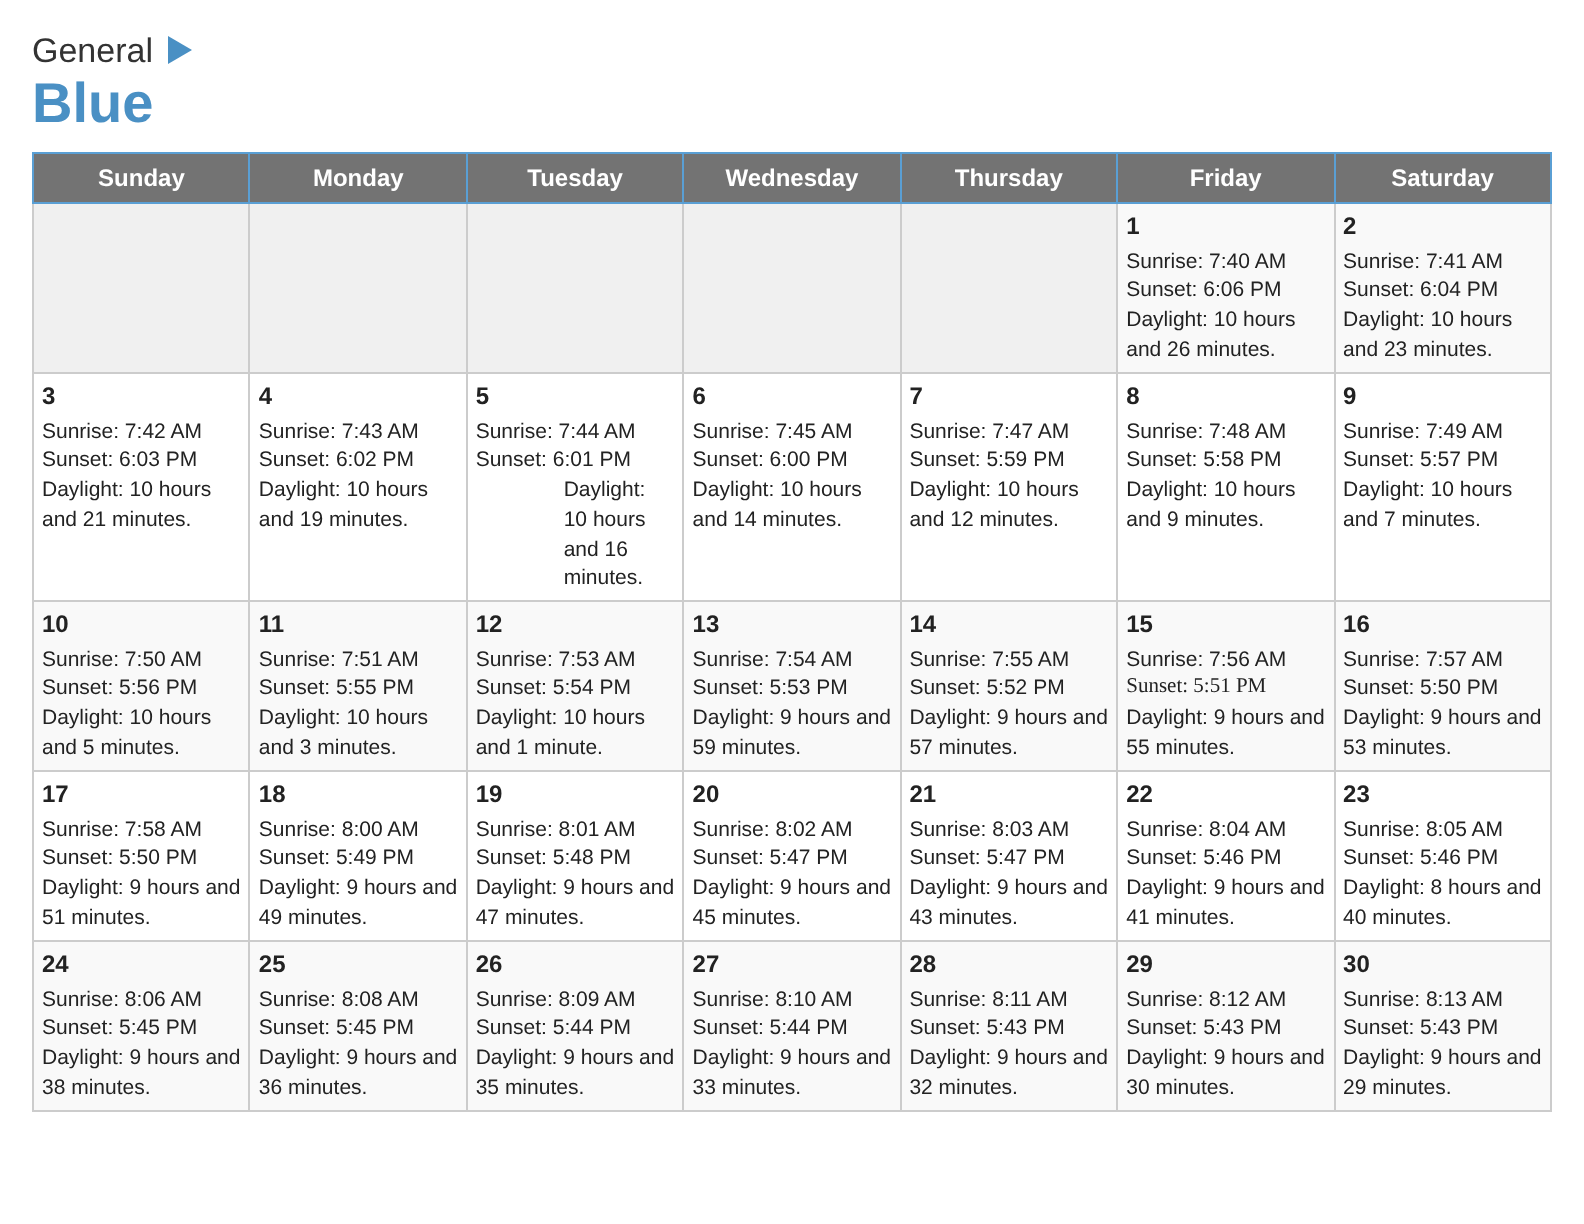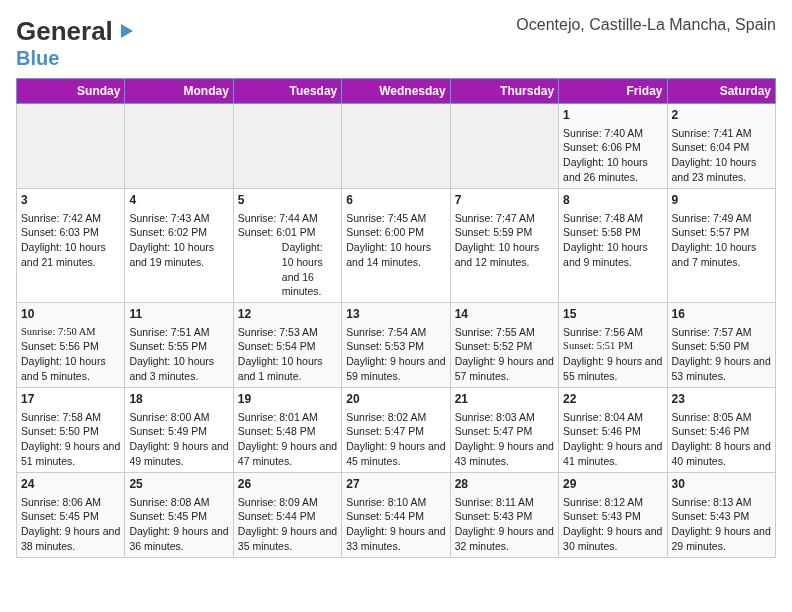--- a/index.html
+++ b/index.html
@@ -27,24 +27,24 @@
     .location-title {
       font-size: 16px;
       color: #444;
     }
     table {
       width: 100%;
       border-collapse: collapse;
       font-size: 11px;
     }
     thead tr th {
-      background-color: #a21caf;
+      background-color: #737373;
       color: #fff;
       padding: 5px 4px;
-      text-align: right;
+      text-align: center;
       font-size: 12px;
       font-weight: bold;
       border: 1px solid #5a9fd4;
     }
     tbody tr td {
       border: 1px solid #ccc;
       vertical-align: top;
       padding: 3px 4px;
       width: calc(100% / 7);
       min-height: 80px;
@@ -64,26 +64,26 @@
       font-weight: bold;
       font-size: 12px;
       display: block;
       margin-bottom: 2px;
     }
     .logo-container {
       display: flex;
       align-items: center;
     }
     .logo-general {
-      font-size: 26px;
-      font-weight: bold;
+      font-size: 17px;
+      font-weight: normal;
       color: #333;
     }
     .logo-sub {
-      font-size: 20px;
+      font-size: 28px;
       font-weight: bold;
       color: #4a90c4;
     }
   </style>
 </head>
 <body>
 
 <div class="header-area">
   <div class="logo-container">
     <div>
@@ -92,21 +92,20 @@
         <svg width="22" height="22" viewBox="0 0 22 22" style="margin-left:2px;margin-top:-2px;">
           <polygon points="6,4 18,11 6,18" fill="#4a90c4"></polygon>
         </svg>
       </div>
       <div>
         <span class="logo-sub">Blue</span>
       </div>
     </div>
   </div>
   <div class="title-area">
-    <div class="location-title">Ocentejo, Castille-La Mancha, Spain</div>
   </div>
 </div>
 
 <table>
   <thead>
     <tr id="thead-row">
         <th>Sunday</th>
         <th>Monday</th>
         <th>Tuesday</th>
         <th>Wednesday</th>
@@ -175,21 +174,21 @@
         <td>
           <span class="day-num">9</span>
           <span style="display: block;">Sunrise: 7:49 AM</span>
           <span style="display: block;">Sunset: 5:57 PM</span>
           <span style="display: block;">Daylight: 10 hours and 7 minutes.</span>
         </td>
       </tr>
       <tr>
         <td>
           <span class="day-num">10</span>
-          <span style="display: block; font-family: Liberation Serif, serif;">Sunrise: 7:50 AM</span>
+          <span style="display: block;">Sunrise: 7:50 AM</span>
           <span style="display: block;">Sunset: 5:56 PM</span>
           <span style="display: block;">Daylight: 10 hours and 5 minutes.</span>
         </td>
         <td>
           <span class="day-num">11</span>
           <span style="display: block;">Sunrise: 7:51 AM</span>
           <span style="display: block;">Sunset: 5:55 PM</span>
           <span style="display: block;">Daylight: 10 hours and 3 minutes.</span>
         </td>
         <td>

